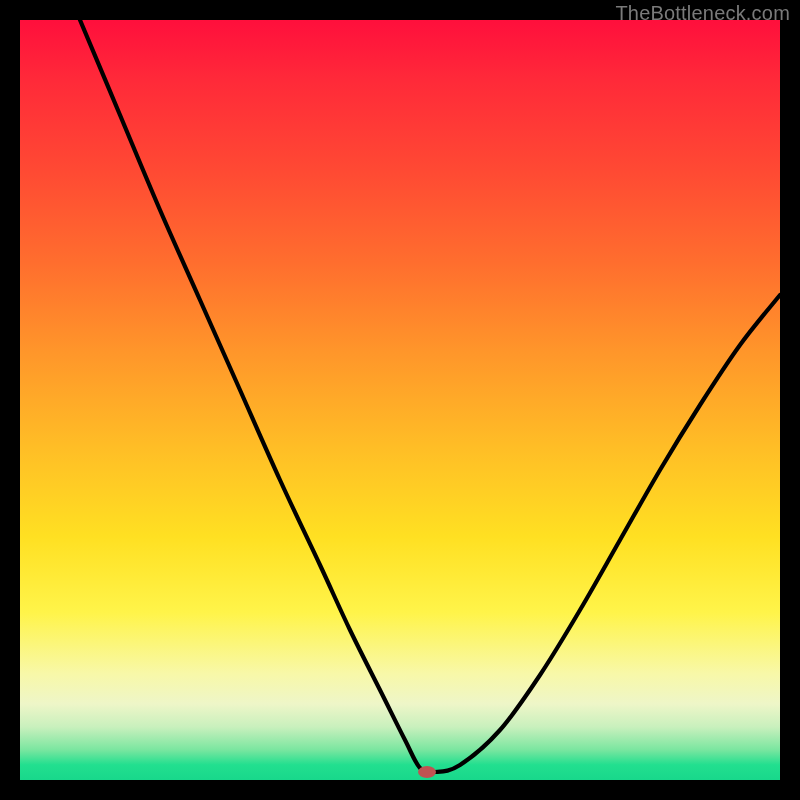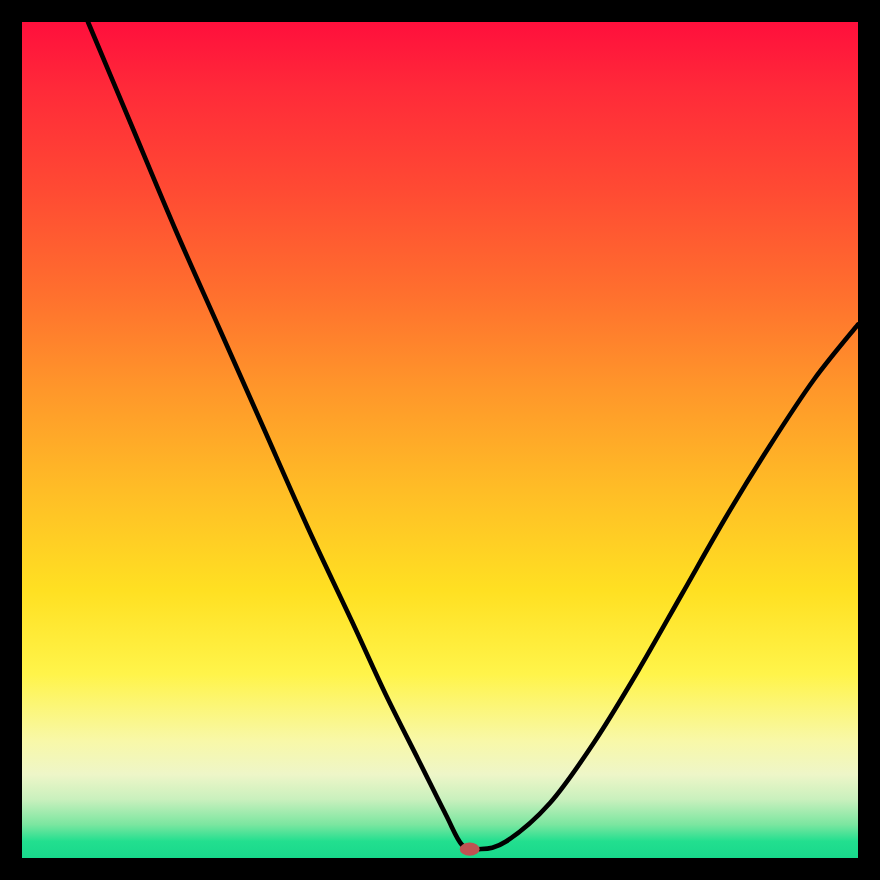--- a/index.html
+++ b/index.html
@@ -60,20 +60,21 @@
     top: 0;
     width: 760px;
     height: 760px;
     overflow: visible;
   }
 </style>
 </head>
 <body>
 
 <div class="frame">
+  <div class="watermark">TheBottleneck.com</div>
 
   <div class="plot">
     <svg class="curve" viewBox="0 0 760 760" preserveAspectRatio="none">
       <path fill="none" stroke="#000" stroke-width="4.2" stroke-linecap="round" d="M 60 0 C 66.7 15.8, 86.7 63.3, 100.0 95.0 C 113.3 126.7, 126.7 159.2, 140.0 190.0 C 153.3 220.8, 166.7 250.0, 180.0 280.0 C 193.3 310.0, 206.7 340.0, 220.0 370.0 C 233.3 400.0, 246.7 430.8, 260.0 460.0 C 273.3 489.2, 288.3 520.0, 300.0 545.0 C 311.7 570.0, 320.0 589.2, 330.0 610.0 C 340.0 630.8, 350.8 651.7, 360.0 670.0 C 369.2 688.3, 378.3 707.0, 385.0 720.0 C 391.7 733.0, 395.0 742.7, 400.0 748.0 C 405.0 753.3, 408.3 752.5, 415.0 752.0 C 421.7 751.5, 429.2 752.0, 440.0 745.0 C 450.8 738.0, 466.7 725.0, 480.0 710.0 C 493.3 695.0, 506.7 675.0, 520.0 655.0 C 533.3 635.0, 546.7 612.5, 560.0 590.0 C 573.3 567.5, 586.7 543.3, 600.0 520.0 C 613.3 496.7, 626.7 472.5, 640.0 450.0 C 653.3 427.5, 666.7 405.8, 680.0 385.0 C 693.3 364.2, 706.7 343.3, 720.0 325.0 C 733.3 306.7, 753.3 283.3, 760.0 275.0"></path>
       <ellipse cx="407" cy="752" rx="9" ry="6" fill="#c05252"></ellipse>
     </svg>
   </div>
 </div>
 
 </body></html>

